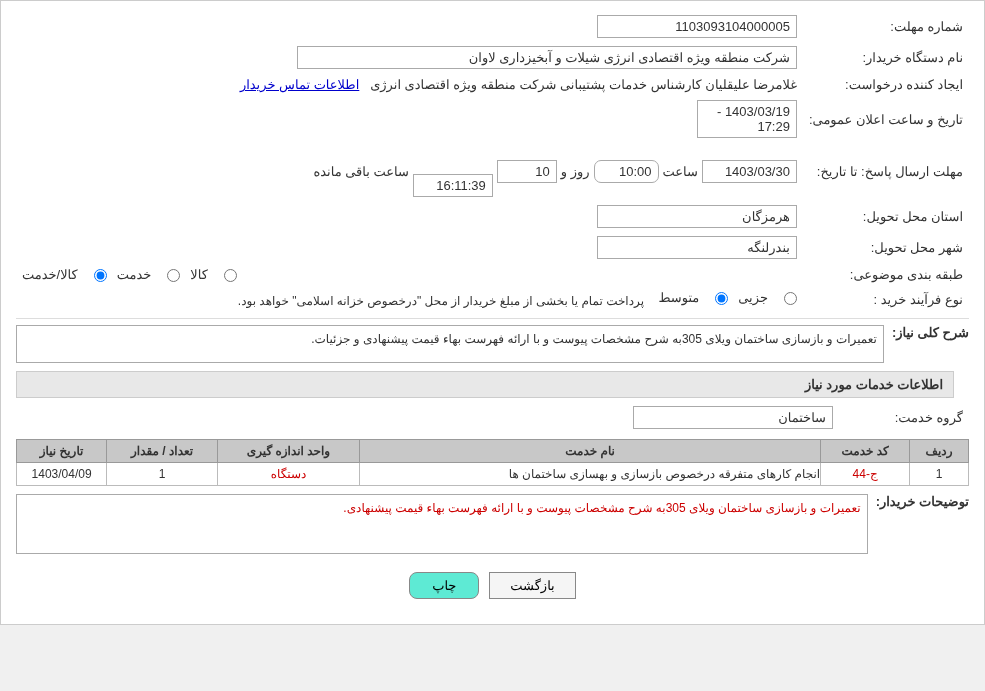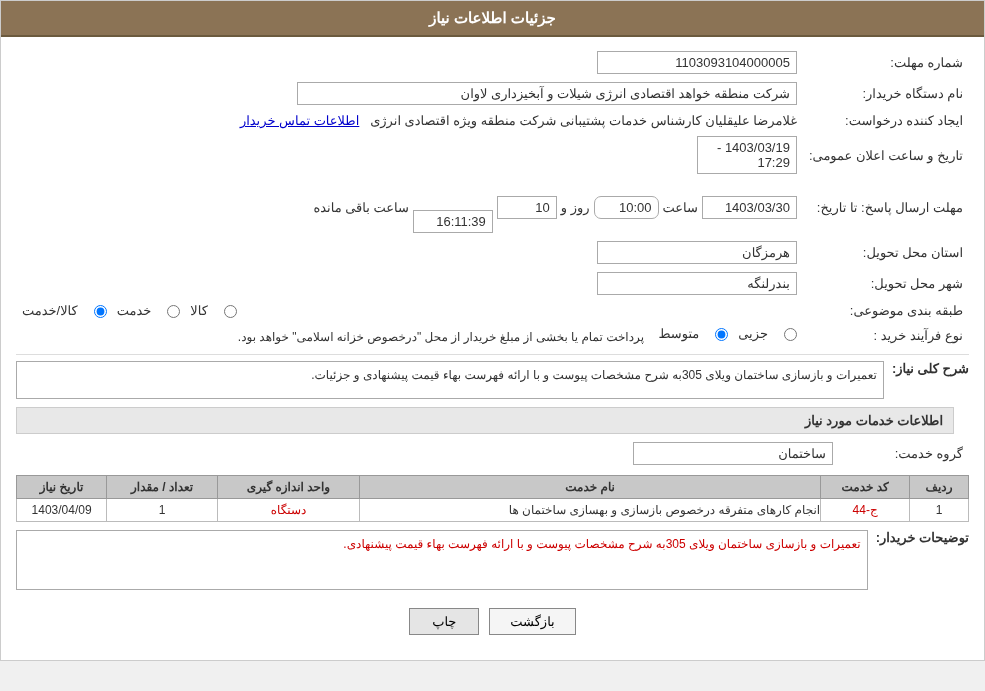--- a/index.html
+++ b/index.html
@@ -140,21 +140,22 @@
     .btn {
       padding: 5px 20px;
       border: 1px solid #888;
       cursor: pointer;
       font-size: 13px;
       font-family: Tahoma, Arial, sans-serif;
       background: #e8e8e8;
       min-width: 70px;
     }
     .btn-print {
-      background: #e5e5e5;
+      background: #5eead4;
+      border-radius: 8px;
     }
     .btn-back {
       background: #f5f5f5;
     }
     .date-time-row {
       display: flex;
       align-items: center;
       gap: 4px;
       flex-wrap: wrap;
     }
@@ -176,38 +177,37 @@
       color: #c00;
       font-size: 12px;
       position: relative;
     }
   </style>
 </head>
 <body>
 
 <div class="page-wrapper">
 
-  <div class="header-bar">جزئیات اطلاعات نیاز</div>
 
   <div class="content-area">
 
     <table class="info-table">
 
       <tbody>
           <tr>
         <td class="label-cell">شماره مهلت:</td>
         <td class="value-cell" colspan="3">
           <span class="input-box input-medium">1103093104000005</span>
         </td>
       </tr>
 
       <tr>
         <td class="label-cell">نام دستگاه خریدار:</td>
         <td class="value-cell" colspan="3">
-          <span class="input-box" style="width:500px;">شرکت منطقه خواهد اقتصادی انرژی شیلات و آبخیزداری لاوان</span>
+          <span class="input-box" style="width:500px;">شرکت منطقه ویژه اقتصادی انرژی شیلات و آبخیزداری لاوان</span>
         </td>
       </tr>
 
       <tr>
         <td class="label-cell">ایجاد کننده درخواست:</td>
         <td class="value-cell" colspan="3">
           <span>غلامرضا علیقلیان کارشناس خدمات پشتیبانی شرکت منطقه ویژه اقتصادی انرژی</span>
           &nbsp;
           <span class="blue-link">اطلاعات تماس خریدار</span>
         </td>

